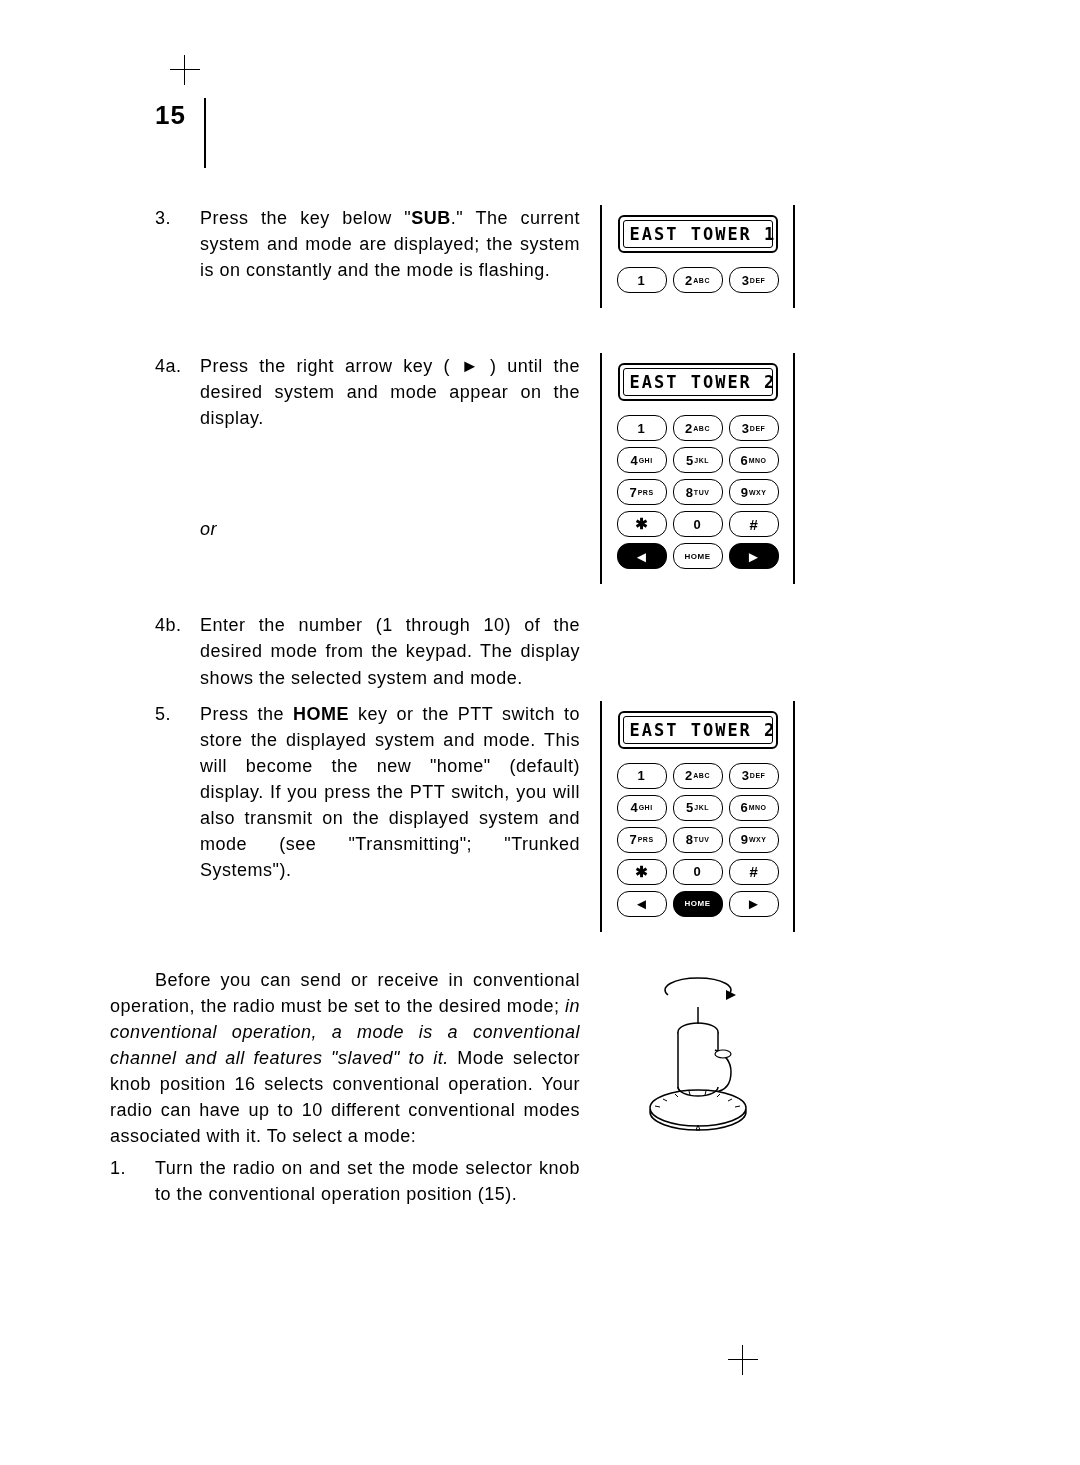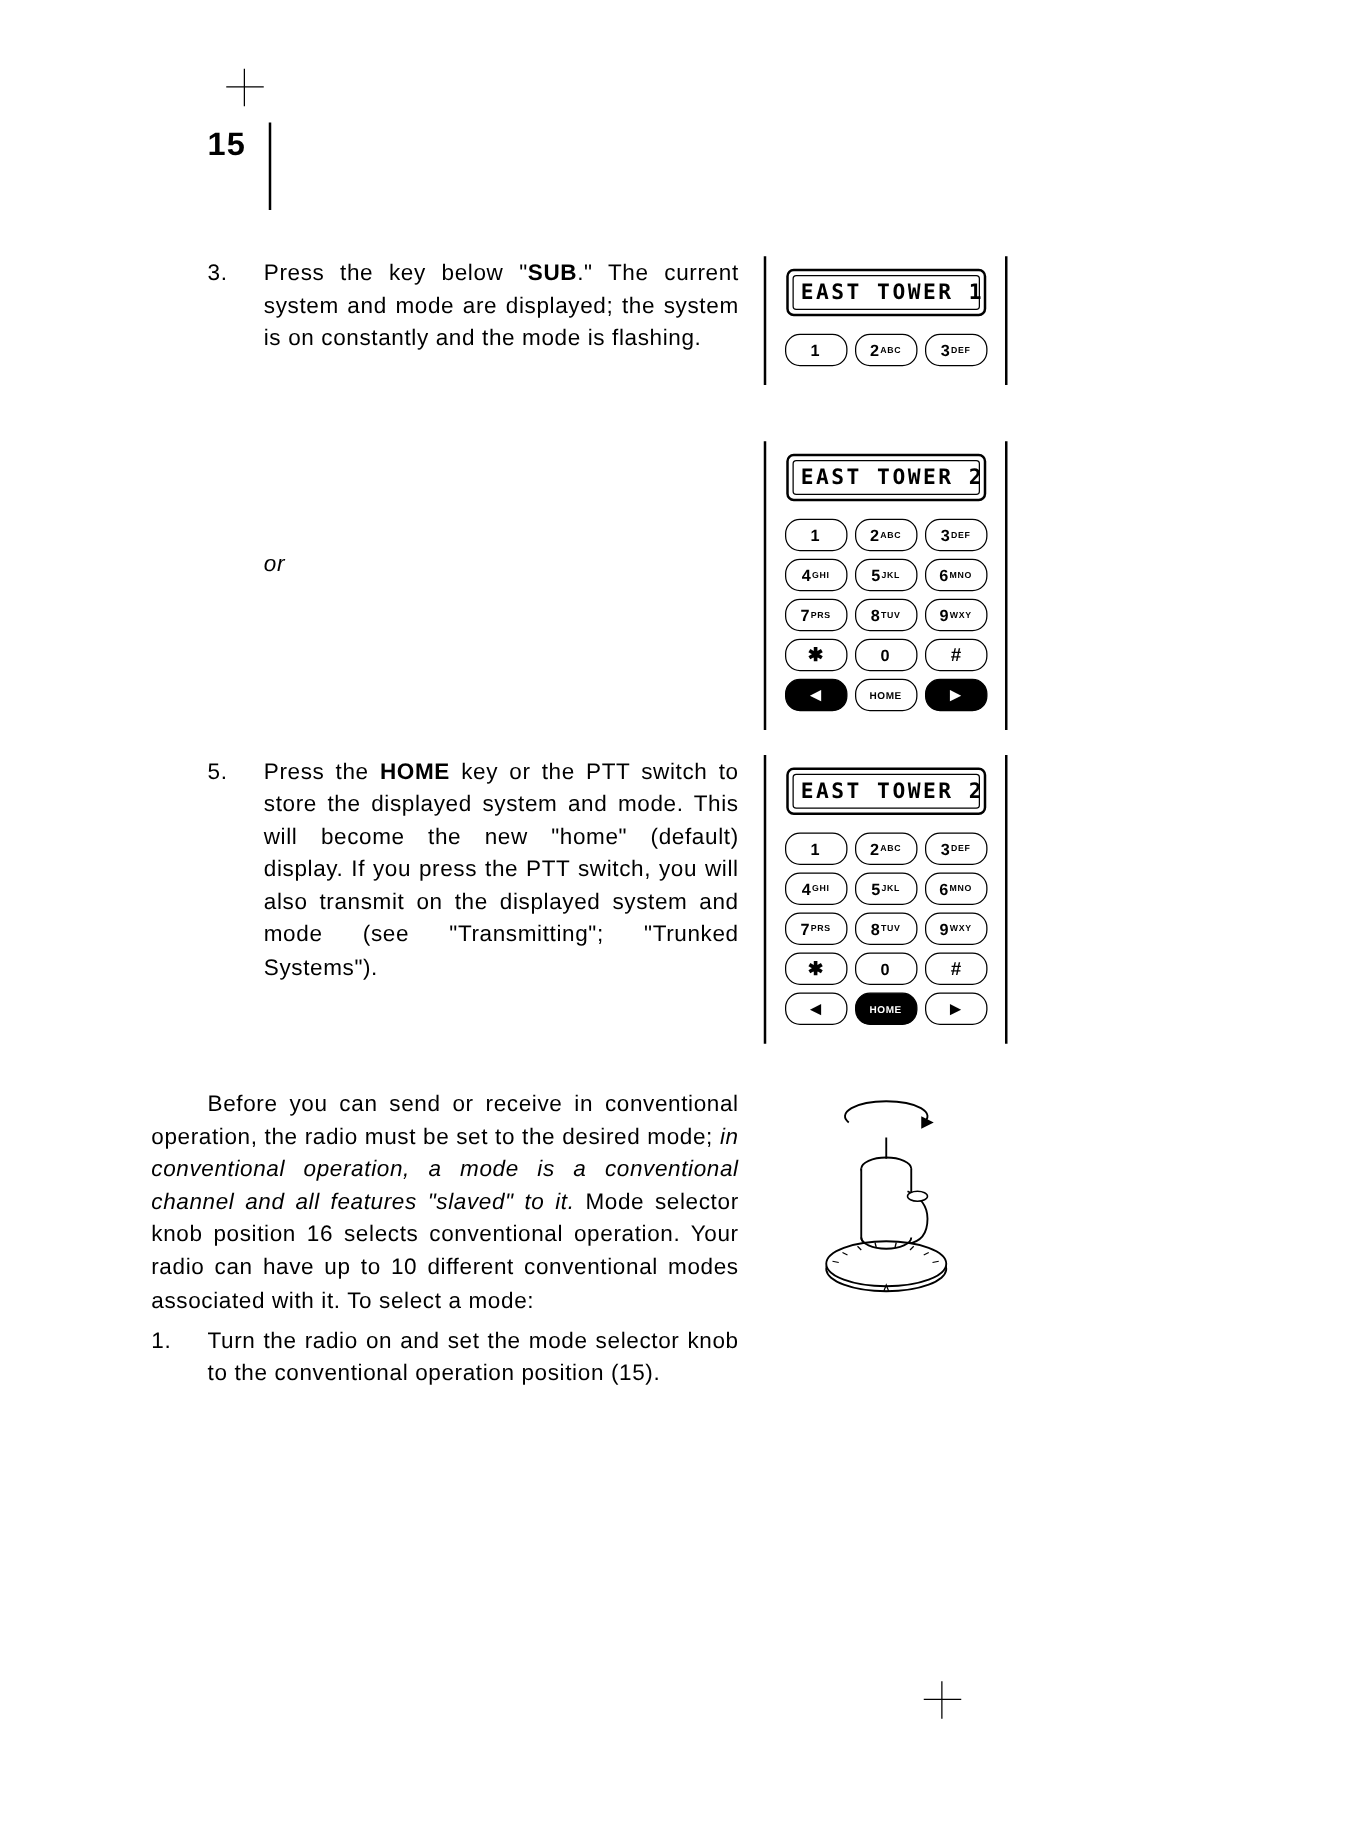--- a/index.html
+++ b/index.html
@@ -7,21 +7,20 @@
     padding: 0;
     background: #ffffff;
     font-family: Arial, Helvetica, sans-serif;
     color: #000;
   }
   .page {
     position: relative;
     width: 868px;
     height: 1465px;
     box-sizing: border-box;
-    margin-left: 11px;
   }
   
   .crop {
     position: absolute;
     width: 30px;
     height: 30px;
   }
   .crop::before, .crop::after {
     content: "";
     position: absolute;
@@ -222,23 +221,31 @@
                   <span class="sub">DEF</span>
                 </span>
             </div>
           </div>
         </div>
       </div>
     </div>
 
     <div class="row" style="margin-bottom:10px;">
       <div class="txtcol">
+        <div class="step">
+          <div class="step-idx">4a.</div>
+          <div class="step-body">Press the right arrow key ( ► ) until the desired system and mode appear on the display.</div>
+        </div>
         <div style="height:85px;"></div>
         <div class="or">or</div>
         <div style="height:70px;"></div>
+        <div class="step">
+          <div class="step-idx">4b.</div>
+          <div class="step-body">Enter the number (1 through 10) of the desired mode from the keypad. The display shows the selected system and mode.</div>
+        </div>
       </div>
       <div class="gfxcol">
         <div class="radio">
           <div class="lcd-outer">
             <div class="lcd-inner">EAST TOWER 2</div>
           </div>
           <div class="keypad">
             <div class="krow">
               <span class="key">
                   <span class="big">1</span>

